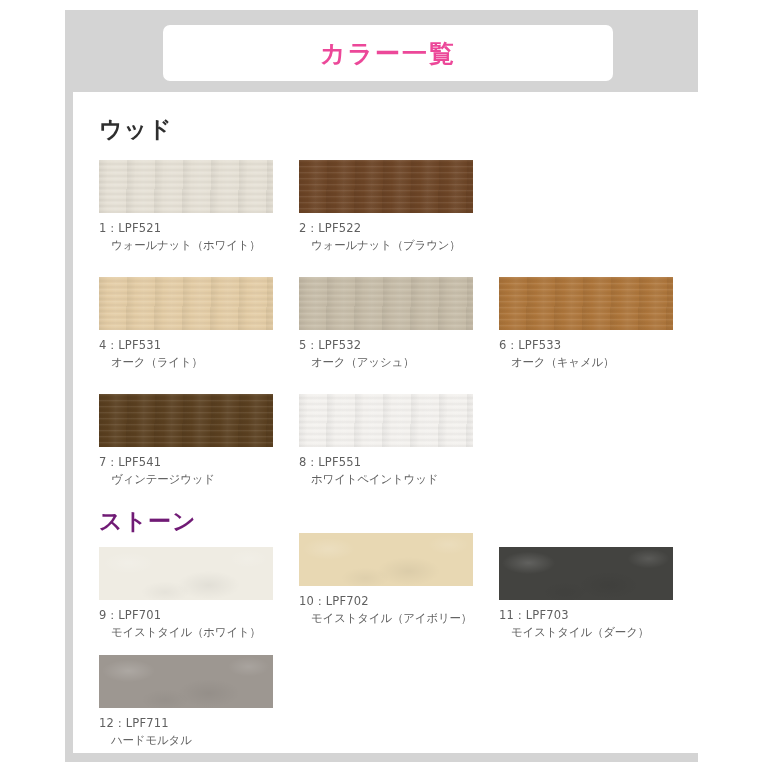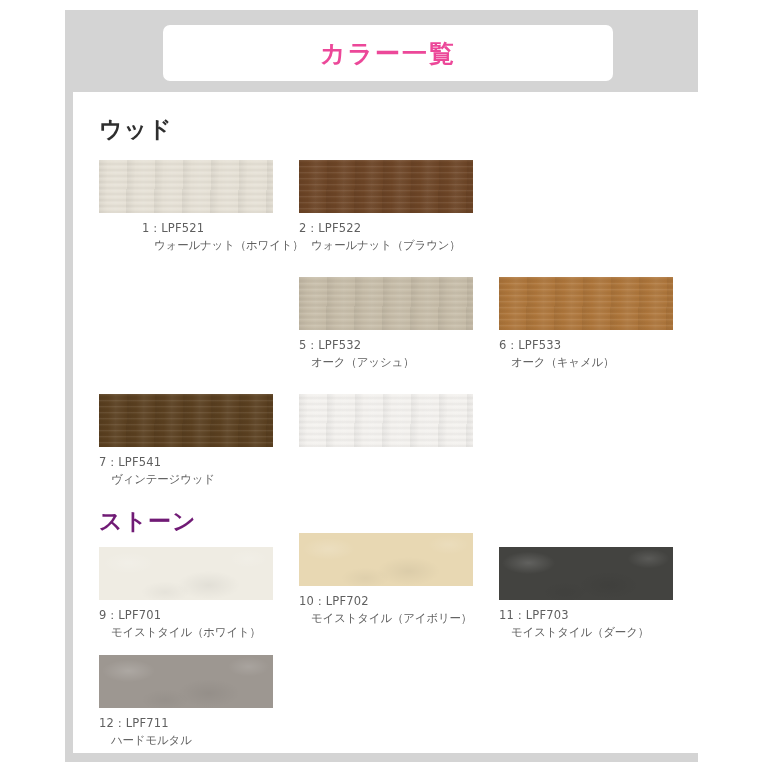--- a/index.html
+++ b/index.html
@@ -140,35 +140,42 @@
   <div id="title-box">
     <span id="title-text" style="color: #ec4899;">カラー一覧</span>
   </div>
 
   <div id="card" style="background-color: rgb(255, 255, 255);">
 
     <div class="section-title" id="section-wood-title" style="color: rgb(46, 46, 46);">ウッド</div>
 
     <div class="swatch-cell" style="left:26px; top:68px;">
       <div class="swatch-chip grain" style="background-color: rgb(230, 225, 214);"></div>
-      <div class="swatch-caption" style="color: rgb(95, 95, 95); margin-left: 43px;">
+      <div class="swatch-caption" style="color: rgb(95, 95, 95);">
         <span class="caption-code">1：LPF521</span>
         <span class="caption-name">ウォールナット（ホワイト）</span>
       </div>
     </div>
 
     <div class="swatch-cell" style="left:226px; top:68px;">
       <div class="swatch-chip grain" style="background-color: rgb(109, 69, 38);"></div>
       <div class="swatch-caption" style="color: rgb(95, 95, 95);">
         <span class="caption-code">2：LPF522</span>
         <span class="caption-name">ウォールナット（ブラウン）</span>
       </div>
     </div>
 
 
+    <div class="swatch-cell" style="left:26px; top:185px;">
+      <div class="swatch-chip grain" style="background-color: rgb(228, 205, 166);"></div>
+      <div class="swatch-caption" style="color: rgb(95, 95, 95);">
+        <span class="caption-code">4：LPF531</span>
+        <span class="caption-name">オーク（ライト）</span>
+      </div>
+    </div>
 
     <div class="swatch-cell" style="left:226px; top:185px;">
       <div class="swatch-chip grain" style="background-color: rgb(199, 189, 169);"></div>
       <div class="swatch-caption" style="color: rgb(95, 95, 95);">
         <span class="caption-code">5：LPF532</span>
         <span class="caption-name">オーク（アッシュ）</span>
       </div>
     </div>
 
     <div class="swatch-cell" style="left:426px; top:185px;">
@@ -182,20 +189,24 @@
     <div class="swatch-cell" style="left:26px; top:302px;">
       <div class="swatch-chip grain" style="background-color: rgb(91, 64, 32);"></div>
       <div class="swatch-caption" style="color: rgb(95, 95, 95);">
         <span class="caption-code">7：LPF541</span>
         <span class="caption-name">ヴィンテージウッド</span>
       </div>
     </div>
 
     <div class="swatch-cell" style="left:226px; top:302px;">
       <div class="swatch-chip grain" style="background-color: rgb(244, 242, 239);"></div>
+      <div class="swatch-caption" style="color: rgb(95, 95, 95);">
+        <span class="caption-code">8：LPF551</span>
+        <span class="caption-name">ホワイトペイントウッド</span>
+      </div>
     </div>
 
     <div class="section-title" id="section-stone-title" style="color: #701a75;">ストーン</div>
 
     <div class="swatch-cell" style="left:26px; top:455px;">
       <div class="swatch-chip stone" style="background-color: rgb(239, 236, 227);"></div>
       <div class="swatch-caption" style="color: rgb(95, 95, 95);">
         <span class="caption-code">9：LPF701</span>
         <span class="caption-name">モイストタイル（ホワイト）</span>
       </div>

